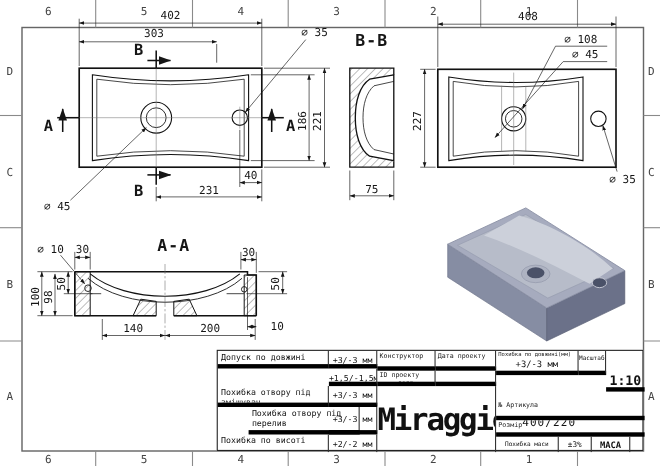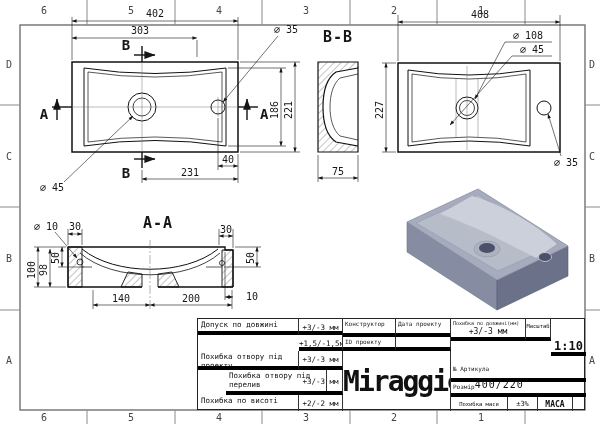--- a/index.html
+++ b/index.html
@@ -268,21 +268,21 @@
   <div class="c br bb" style="left:0;top:0;width:101px;height:16px;">
         <div class="tol-l">Допуск по довжині</div>
       </div>
   <div class="c br bb" style="left:101px;top:0;width:44px;height:16px;">
         <div class="tol-v">+3/-3 мм</div>
       </div>
   <div class="c br bb" style="left:101px;top:16px;width:44px;height:16px;">
         <div class="tol-v">+1,5/-1,5мм</div>
       </div>
   <div class="c br bb" style="left:0;top:32px;width:101px;height:19px;">
-        <div class="tol-l">Похибка отвору під проекту</div>
+        <div class="tol-l">Похибка отвору під змішувач</div>
       </div>
   <div class="c br bb" style="left:101px;top:32px;width:44px;height:19px;">
         <div class="tol-v">+3/-3 мм</div>
       </div>
   <div class="c br bb" style="left:0;top:51px;width:101px;height:25px;margin-left:28px;">
         <div class="tol-l">Похибка отвору під перелив</div>
       </div>
   <div class="c br bb" style="left:101px;top:51px;width:44px;height:25px;">
         <div class="tol-v" style="padding-top:7px;">+3/-3 мм</div>
       </div>

